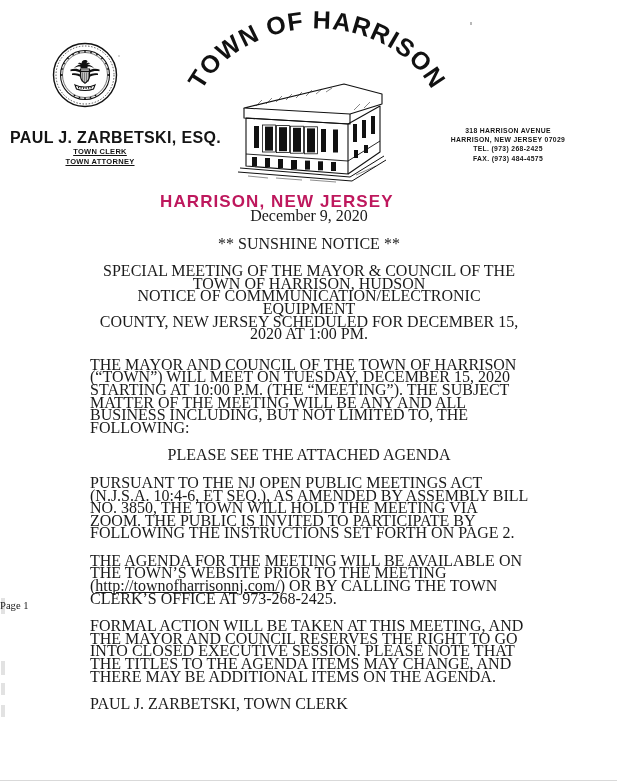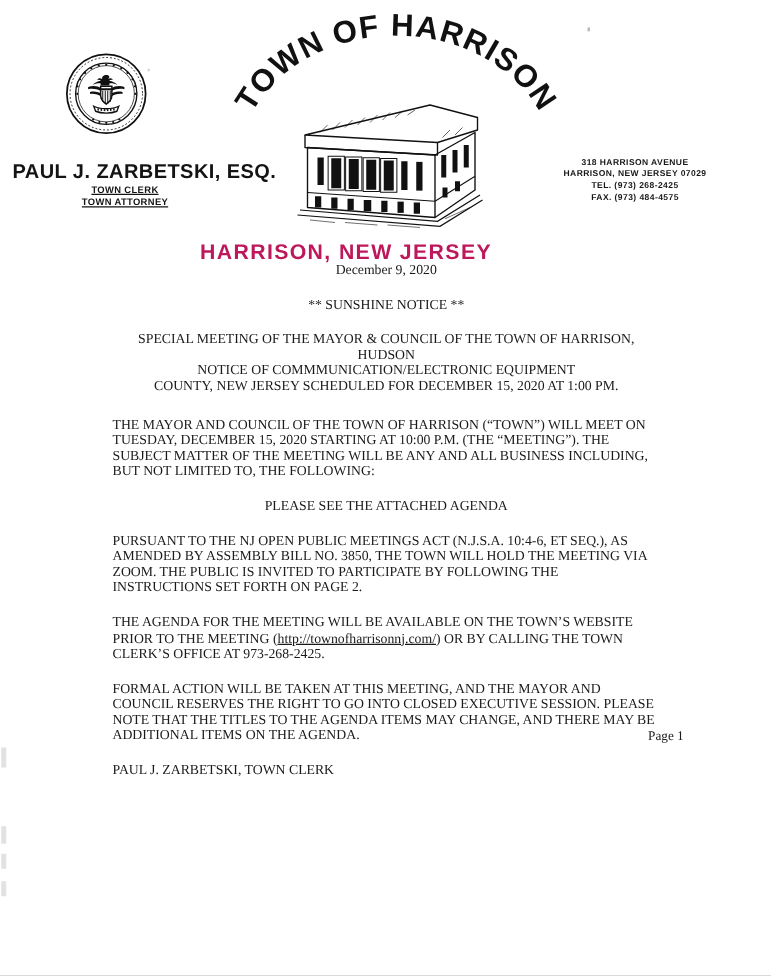--- a/index.html
+++ b/index.html
@@ -128,37 +128,37 @@
     line-height: 9.2px;
     color: #161616;
   }
 
   
   .body-area {
     position: absolute;
     left: 90px;
     top: 210px;
     width: 438px;
-    font-size: 11px;
+    font-size: 16px;
     line-height: 12.6px;
   }
   .center { text-align: center; }
   .blk { margin: 0; }
   .gap-md { height: 15px; }
   .gap-lg { height: 18px; }
   .link {
     color: #1a1a1a;
     text-decoration: underline;
   }
   .footer-page {
     position: absolute;
     left: 0;
-    top: 584px;
+    top: 600px;
     width: 547px;
-    text-align: right;
+    text-align: left;
     font-size: 10.6px;
     color: #1a1a1a;
   }
 </style>
 </head>
 <body>
 
 <div class="page">
 
   <div class="scan-speck" style="left:470px; top:22px; width:2px; height:3px;"></div>

